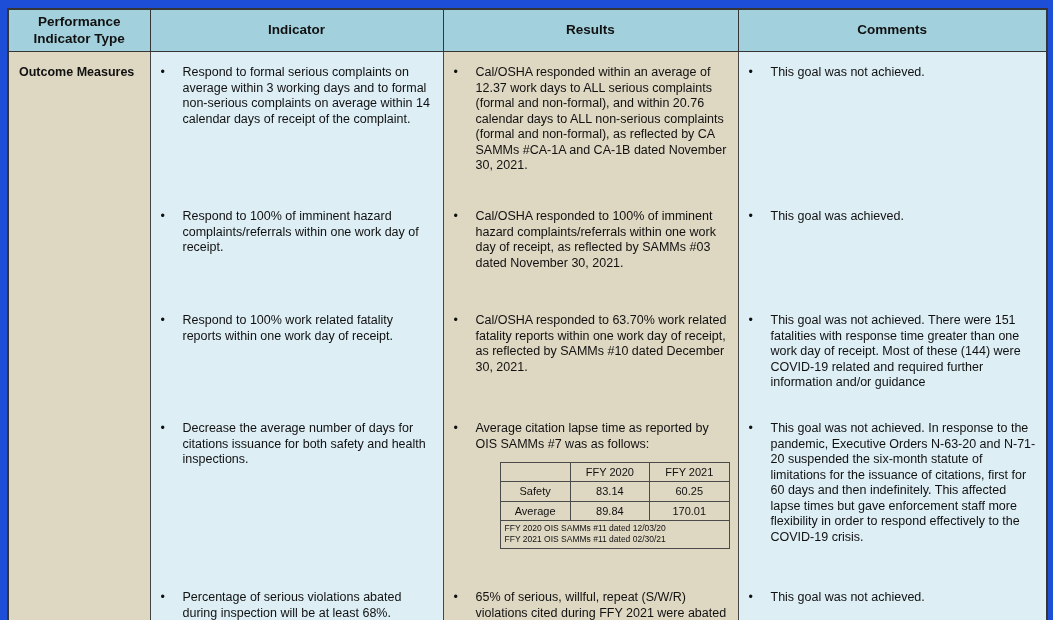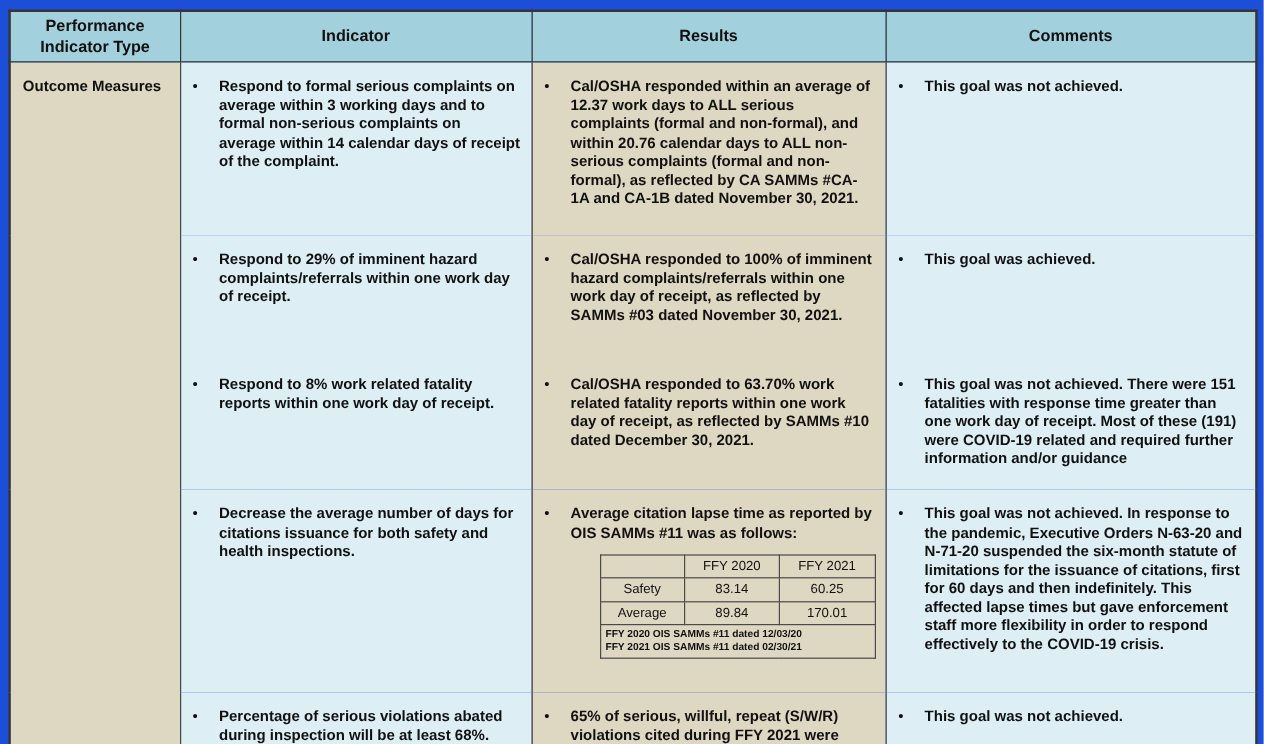--- a/index.html
+++ b/index.html
@@ -20,28 +20,28 @@
   td.ind{background:#ddeef5;padding-left:18px;}
   td.res{background:#ded7c2;}
   td.com{background:#ddeef5;}
   tr.r1 td{height:131px;}
   tr.r2 td{height:91px;}
   tr.r3 td{height:95px;}
   tr.r4 td{height:156px;}
   tr.r5 td{height:88px;}
   .bi{display:flex;}
   .bi .b{flex:0 0 22px;line-height:1.24;}
-  .bi .t{flex:1;font-weight:bold;}
+  .bi .t{flex:1;}
   
   table.lapse{border-collapse:collapse;margin:10px 0 0 46px;background:transparent;font-size:11px;padding-left:31px;}
   table.lapse th,table.lapse td{border:1px solid #4a4a4a;padding:2px 6px;text-align:center;
     font-weight:normal;background:transparent;height:auto;line-height:1.3;vertical-align:middle;font-size:11px;}
   table.lapse .lbl{width:58px;}
   table.lapse .v{width:68px;}
-  table.lapse td.foot{font-size:8.5px;text-align:left;padding:2px 4px;line-height:1.35;font-weight:bold;}
+  table.lapse td.foot{font-size:8.5px;text-align:left;padding:2px 4px;line-height:1.35;}
 </style>
 </head>
 <body>
 
 <div class="page">
   <table class="main">
     <colgroup>
         <col class="c1">
         <col class="c2">
         <col class="c3">
@@ -74,67 +74,67 @@
           <div class="bi">
               <span class="b">•</span>
               <span class="t">This goal was not achieved.</span>
             </div>
         </td>
       </tr>
       <tr class="r2">
         <td class="ind">
           <div class="bi">
               <span class="b">•</span>
-              <span class="t">Respond to 29% of imminent hazard complaints/referrals within one work day of receipt.</span>
+              <span class="t">Respond to 100% of imminent hazard complaints/referrals within one work day of receipt.</span>
             </div>
         </td>
         <td class="res">
           <div class="bi">
               <span class="b">•</span>
               <span class="t">Cal/OSHA responded to 100% of imminent hazard complaints/referrals within one work day of receipt, as reflected by SAMMs #03 dated November 30, 2021.</span>
             </div>
         </td>
         <td class="com">
           <div class="bi">
               <span class="b">•</span>
               <span class="t">This goal was achieved.</span>
             </div>
         </td>
       </tr>
       <tr class="r3">
         <td class="ind">
           <div class="bi">
               <span class="b">•</span>
-              <span class="t">Respond to 8% work related fatality reports within one work day of receipt.</span>
+              <span class="t">Respond to 100% work related fatality reports within one work day of receipt.</span>
             </div>
         </td>
         <td class="res">
           <div class="bi">
               <span class="b">•</span>
               <span class="t">Cal/OSHA responded to 63.70% work related fatality reports within one work day of receipt, as reflected by SAMMs #10 dated December 30, 2021.</span>
             </div>
         </td>
         <td class="com">
           <div class="bi">
               <span class="b">•</span>
-              <span class="t">This goal was not achieved. There were 151 fatalities with response time greater than one work day of receipt. Most of these (191) were COVID-19 related and required further information and/or guidance</span>
+              <span class="t">This goal was not achieved. There were 151 fatalities with response time greater than one work day of receipt. Most of these (144) were COVID-19 related and required further information and/or guidance</span>
             </div>
         </td>
       </tr>
       <tr class="r4">
         <td class="ind">
           <div class="bi">
               <span class="b">•</span>
               <span class="t">Decrease the average number of days for citations issuance for both safety and health inspections.</span>
             </div>
         </td>
         <td class="res">
           <div class="bi">
               <span class="b">•</span>
-              <span class="t">Average citation lapse time as reported by OIS SAMMs #11 was as follows:</span>
+              <span class="t">Average citation lapse time as reported by OIS SAMMs #7 was as follows:</span>
             </div>
           <table class="lapse">
             <tbody>
                 <tr>
               <th class="lbl"></th>
               <th class="v">FFY 2020</th>
               <th class="v">FFY 2021</th>
             </tr>
             <tr>
               <td>Safety</td>

